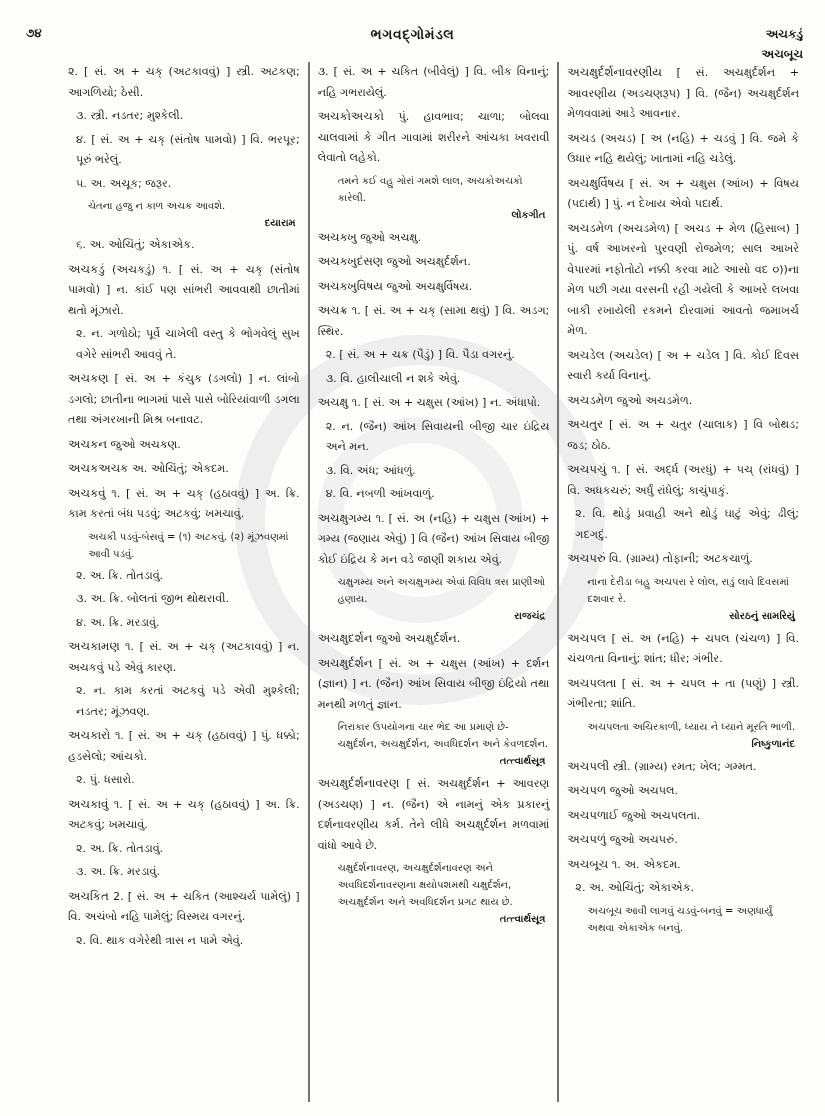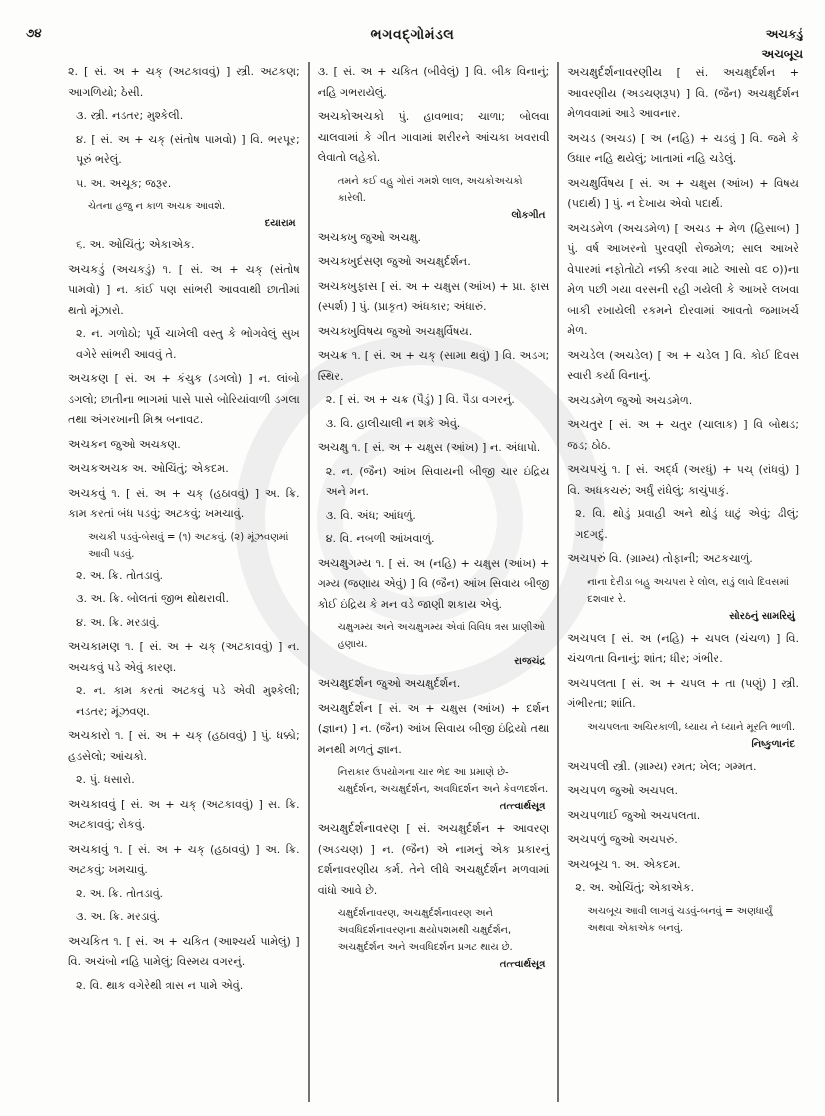--- a/index.html
+++ b/index.html
@@ -65,34 +65,32 @@
         <div class="entry just"><span class="hw">અચકઅચક</span> <span>અ. ઓચિંતું; એકદમ.</span></div>
         <div class="entry just"><span class="hw">અચકવું</span> <span>૧. [ સં. અ + ચક્ (હઠાવવું) ] અ. ક્રિ. કામ કરતાં બંધ પડવું; અટકવું; ખમચાવું.</span></div>
         <div class="quote"><span>અચકી પડવું-બેસવું = (૧) અટકવું. (૨) મૂંઝવણમાં આવી પડવું.</span></div>
         <div class="sense just">૨. અ. ક્રિ. તોતડાવું.</div>
         <div class="sense just">૩. અ. ક્રિ. બોલતાં જીભ થોથરાવી.</div>
         <div class="sense just">૪. અ. ક્રિ. મરડાવું.</div>
         <div class="entry just"><span class="hw">અચકામણ</span> <span>૧. [ સં. અ + ચક્ (અટકાવવું) ] ન. અચકવું પડે એવું કારણ.</span></div>
         <div class="sense just">૨. ન. કામ કરતાં અટકવું પડે એવી મુશ્કેલી; નડતર; મૂંઝવણ.</div>
         <div class="entry just"><span class="hw">અચકારો</span> <span>૧. [ સં. અ + ચક્ (હઠાવવું) ] પું. ધક્કો; હડસેલો; આંચકો.</span></div>
         <div class="sense just">૨. પું. ધસારો.</div>
-        <div class="entry just"><span class="hw">અચકાવવું</span> <span>[ સં. અ + ચક્ (અટકાવવું) ] સ. ક્રિ. અટકાવવું; રોકવું.</span></div>
         <div class="entry just"><span class="hw">અચકાવું</span> <span>૧. [ સં. અ + ચક્ (હઠાવવું) ] અ. ક્રિ. અટકવું; ખમચાવું.</span></div>
         <div class="sense just">૨. અ. ક્રિ. તોતડાવું.</div>
         <div class="sense just">૩. અ. ક્રિ. મરડાવું.</div>
-        <div class="entry just"><span class="hw">અચકિત</span> <span>૧. [ સં. અ + ચકિત (આશ્ચર્ય પામેલું) ] વિ. અચંબો નહિ પામેલું; વિસ્મય વગરનું.</span></div>
+        <div class="entry just"><span class="hw">અચકિત</span> <span>2. [ સં. અ + ચકિત (આશ્ચર્ય પામેલું) ] વિ. અચંબો નહિ પામેલું; વિસ્મય વગરનું.</span></div>
         <div class="sense just">૨. વિ. થાક વગેરેથી ત્રાસ ન પામે એવું.</div>
       </div>
     <div class="col c2">
         <div class="sense just first">૩. [ સં. અ + ચકિત (બીવેલું) ] વિ. બીક વિનાનું; નહિ ગભરાયેલું.</div>
         <div class="entry just"><span class="hw">અચકોઅચકો</span> <span>પું. હાવભાવ; ચાળા; બોલવા ચાલવામાં કે ગીત ગાવામાં શરીરને આંચકા ખવરાવી લેવાતો લહેકો.</span></div>
         <div class="quote"><span>તમને કઈ વહુ ગોરાં ગમશે લાલ, અચકોઅચકો કારેલી.</span><span class="src">લોકગીત</span></div>
         <div class="entry just"><span class="hw">અચક્ખુ</span> <span>જુઓ અચક્ષુ.</span></div>
         <div class="entry just"><span class="hw">અચક્ખુદંસણ</span> <span>જુઓ અચક્ષુર્દર્શન.</span></div>
-        <div class="entry just"><span class="hw">અચક્ખુફાસ</span> <span>[ સં. અ + ચક્ષુસ (આંખ) + પ્રા. ફાસ (સ્પર્શ) ] પું. (પ્રાકૃત) અંધકાર; અંધારું.</span></div>
         <div class="entry just"><span class="hw">અચક્ખુવિષય</span> <span>જુઓ અચક્ષુર્વિષય.</span></div>
         <div class="entry just"><span class="hw">અચક્ર</span> <span>૧. [ સં. અ + ચક્ (સામા થવું) ] વિ. અડગ; સ્થિર.</span></div>
         <div class="sense just">૨. [ સં. અ + ચક્ર (પૈડું) ] વિ. પૈડા વગરનું.</div>
         <div class="sense just">૩. વિ. હાલીચાલી ન શકે એવું.</div>
         <div class="entry just"><span class="hw">અચક્ષુ</span> <span>૧. [ સં. અ + ચક્ષુસ (આંખ) ] ન. અંધાપો.</span></div>
         <div class="sense just">૨. ન. (જૈન) આંખ સિવાયની બીજી ચાર ઇંદ્રિય અને મન.</div>
         <div class="sense just">૩. વિ. અંધ; આંધળું.</div>
         <div class="sense just">૪. વિ. નબળી આંખવાળું.</div>
         <div class="entry just"><span class="hw">અચક્ષુગમ્ય</span> <span>૧. [ સં. અ (નહિ) + ચક્ષુસ (આંખ) + ગમ્ય (જણાય એવું) ] વિ (જૈન) આંખ સિવાય બીજી કોઈ ઇંદ્રિય કે મન વડે જાણી શકાય એવું.</span></div>
         <div class="quote"><span>ચક્ષુગમ્ય અને અચક્ષુગમ્ય એવાં વિવિધ ત્રસ પ્રાણીઓ હણાય.</span><span class="src">રાજચંદ્ર</span></div>

